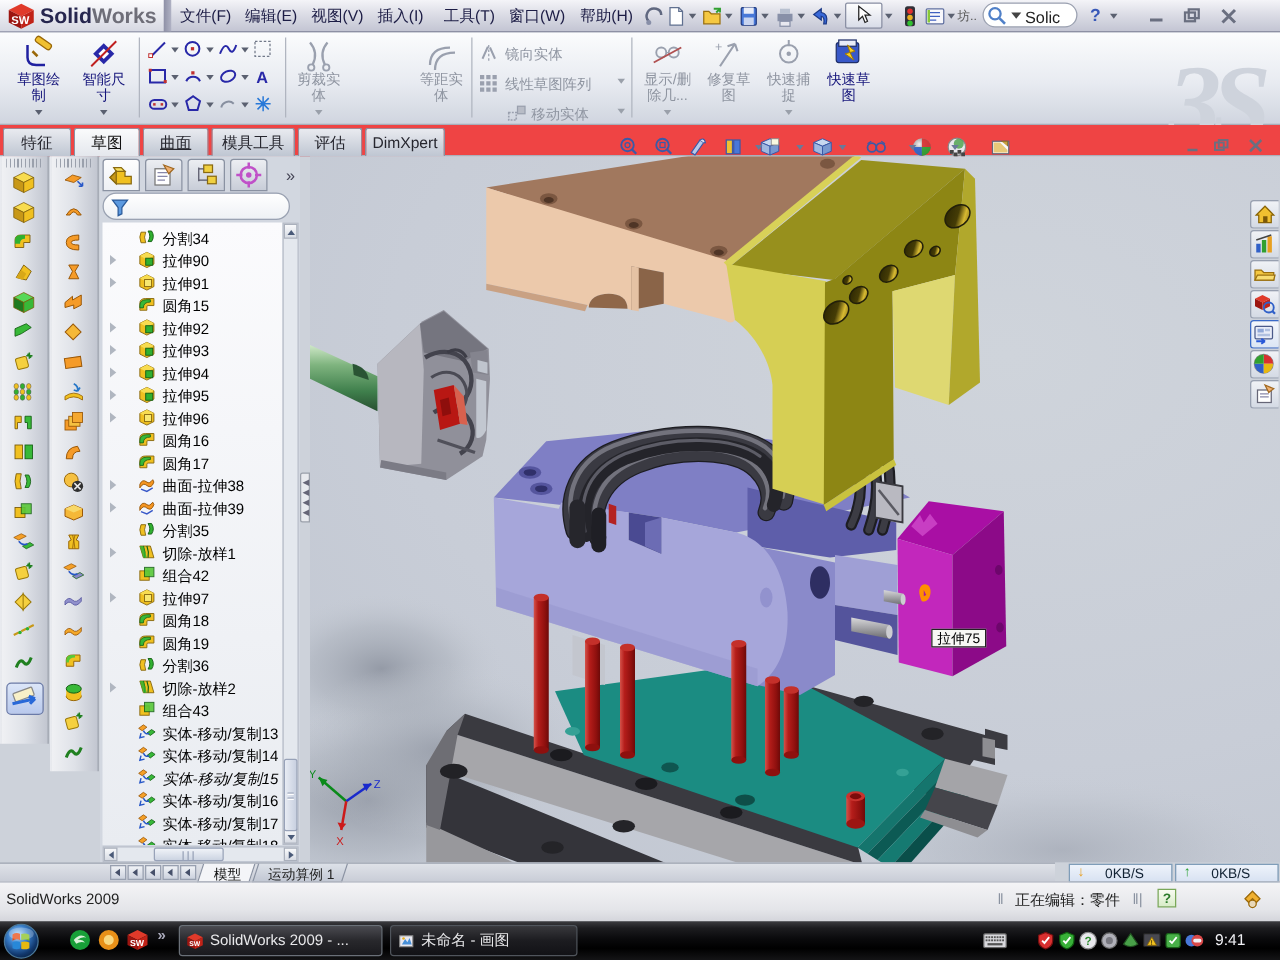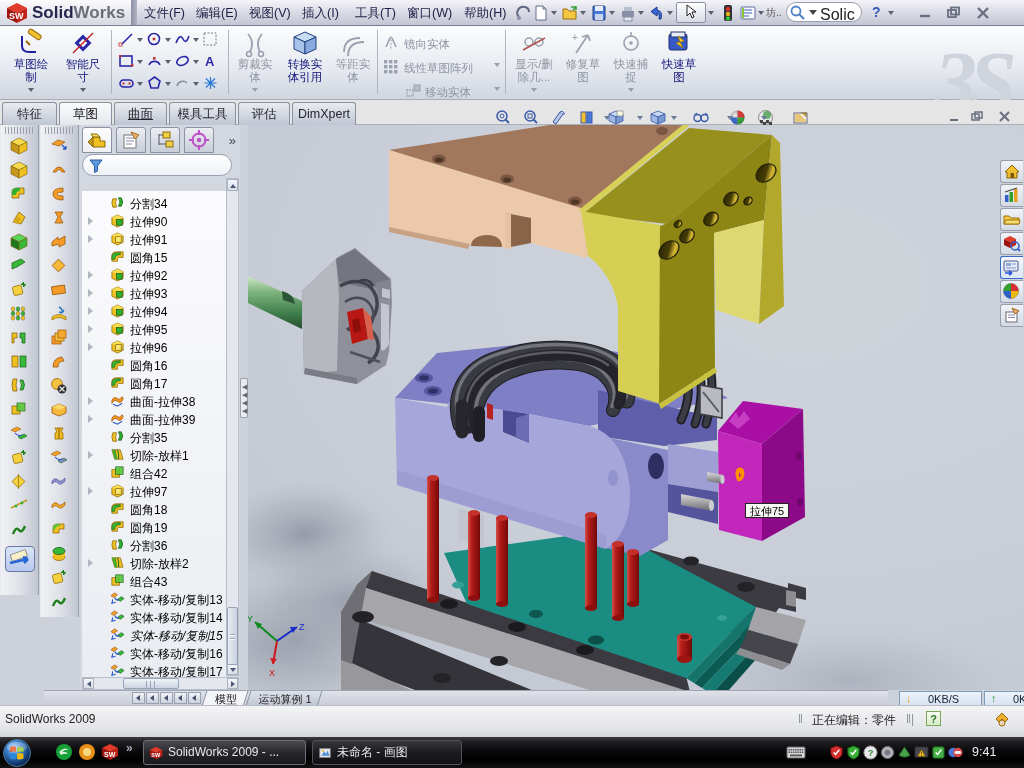--- a/index.html
+++ b/index.html
@@ -12,42 +12,42 @@
 .menu{position:absolute;top:5px;font-size:12.5px;color:#1c1c45;}
 
 #toolbar{position:absolute;left:0;top:26px;width:1024px;height:74px;background:linear-gradient(#fbfcfd 0%,#e8ebf1 55%,#d0d5df 100%);border-bottom:1px solid #a8adb9;}
 .tbtn{position:absolute;text-align:center;font-size:11.5px;line-height:12.5px;color:#14147a;}
 .tbtn.dis{color:#8f95a1;}
 .tbar-sep{position:absolute;top:4px;width:1px;height:64px;background:#b0b5c0;}
 .dd{position:absolute;width:0;height:0;border-left:3px solid transparent;border-right:3px solid transparent;border-top:4px solid #5a6070;}
 .dd.dis{border-top-color:#9aa0aa;}
 #watermark{position:absolute;left:934px;top:6px;font-family:"Liberation Serif",serif;font-style:italic;font-weight:bold;font-size:86px;color:#ced3dc;letter-spacing:-8px;}
 
-#tabrow{position:absolute;left:0;top:100px;width:1024px;height:25px;background:#e5e5e5;border-bottom:1px solid #aab0bb;}
+#tabrow{position:absolute;left:0;top:100px;width:1024px;height:25px;background:#ef4444;border-bottom:1px solid #aab0bb;}
 .ctab{position:absolute;top:2px;height:23px;font-size:12.5px;color:#26262e;text-align:center;line-height:22px;background:linear-gradient(#e9ebf0,#bfc6d2);border:1px solid #8a92a2;border-bottom:none;border-radius:3px 3px 0 0;}
 .ctab.act{background:linear-gradient(#fafbfc,#e4e7ed);color:#111;z-index:2;}
 
 .vtool{position:absolute;top:125px;width:39px;background:linear-gradient(90deg,#f0f1f4 0%,#dfe2e8 50%,#c2c6d0 100%);border-right:1px solid #9aa0ab;border-left:1px solid #e8eaef;}
 .grip{height:7px;margin:2px 4px 1px 4px;background:repeating-linear-gradient(90deg,#9aa0ac 0 1px,transparent 1px 3px);}
 .vicon{width:22px;height:22px;margin:2px auto 2px auto;position:relative;}
 
 #fmpanel{position:absolute;left:80px;top:125px;width:160px;height:565px;background:#d2d7e0;}
 #fmtabs{position:absolute;left:0;top:2px;width:160px;height:26px;}
 .fmtab{position:absolute;top:0;width:30px;height:26px;background:linear-gradient(#eceef2,#c8cdd8);border:1px solid #8a92a2;border-radius:3px 3px 0 0;}
 .fmtab.act{background:linear-gradient(#fdfdfe,#eef0f4);}
 #filterbox{position:absolute;left:2px;top:29px;width:150px;height:22px;background:linear-gradient(#fff,#eef1f5);border:1px solid #9aa2b2;border-radius:11px;}
-#tree{position:absolute;left:2px;top:66px;width:144px;height:498px;background:linear-gradient(#fbfbfd,#e9ecf1);overflow:hidden;}
+#tree{position:absolute;left:2px;top:53px;width:144px;height:498px;background:linear-gradient(#fbfbfd,#e9ecf1);overflow:hidden;}
 .titem{position:absolute;left:0;font-size:12px;color:#000;white-space:nowrap;}
 #vsb{position:absolute;left:146px;top:53px;width:13px;height:498px;background:#e4e8ee;border:1px solid #b6bcc8;}
 #hsb{position:absolute;left:2px;top:552px;width:157px;height:13px;background:#e4e8ee;border:1px solid #b6bcc8;}
 
 #viewport{position:absolute;left:248px;top:125px;width:776px;height:565px;background:radial-gradient(ellipse 900px 600px at 72% 28%,#cfd4db 0%,#c8cdd7 55%,#bec4cf 100%);overflow:hidden;}
 #collapser{position:absolute;left:240px;top:378px;width:8px;height:40px;background:#e8eaee;border:1px solid #9aa0aa;border-radius:2px 0 0 2px;}
 
-#bottabs{position:absolute;left:0;top:690px;width:844px;height:15px;background:linear-gradient(#dfe2e8,#c9cdd7);border-top:1px solid #a0a6b2;margin-left:44px;}
+#bottabs{position:absolute;left:0;top:690px;width:844px;height:15px;background:linear-gradient(#dfe2e8,#c9cdd7);border-top:1px solid #a0a6b2;}
 
 #statusbar{position:absolute;left:0;top:705px;width:1024px;height:32px;background:linear-gradient(#f4f4f6 0%,#e4e5e9 70%,#d4d5db 100%);border-top:1px solid #b8bcc6;font-size:12px;color:#222;}
 
 #taskbar{position:absolute;left:0;top:737px;width:1024px;height:31px;background:linear-gradient(#3c3c40 0%,#1c1c1f 18%,#0a0a0c 45%,#000 70%,#141416 100%);}
 .taskbtn{position:absolute;top:3px;height:25px;background:linear-gradient(#3a3a3e,#161618 60%,#0c0c0e);border:1px solid #555a60;border-radius:3px;color:#e8e8ea;font-size:12px;line-height:23px;}
 </style></head>
 <body>
 <div id="page">
 
 <div id="titlebar">
@@ -117,21 +117,21 @@
             <rect x="4" y="5" width="2" height="10" fill="#88c838"></rect>
           </svg></div>
         <div class="dd" style="left:758px;top:11px;"></div>
         <div style="position:absolute;left:766px;top:6px;font-size:10px;color:#555;">坊..</div>
         <div style="position:absolute;left:786px;top:2px;width:76px;height:20px;background:#fff;border:1px solid #9aa0b0;border-radius:10px;">
 <svg width="18" height="18" viewBox="0 0 18 18" style="position:absolute;left:2px;top:1px;">
             <circle cx="7" cy="7" r="4.5" fill="none" stroke="#5080c8" stroke-width="1.8"></circle>
             <line x1="10.5" y1="10.5" x2="15" y2="15" stroke="#5080c8" stroke-width="2"></line>
           </svg>
 <div style="position:absolute;left:22px;top:3px;width:0;height:0;border-left:4px solid transparent;border-right:4px solid transparent;border-top:5px solid #444;margin-top:4px;"></div>
-<div style="position:absolute;left:33px;top:3px;font-size:16px;color:#222;">Solic</div>
+<div style="position:absolute;left:33px;top:3px;font-size:13px;color:#222;">Solic</div>
         </div>
         <div style="position:absolute;left:872px;top:4px;font-size:14px;font-weight:bold;color:#3858b8;">?</div>
         <div class="dd" style="left:888px;top:11px;"></div>
         <svg style="position:absolute;left:916px;top:6px;" width="100" height="14" viewBox="0 0 100 14">
 <line x1="4" y1="10" x2="14" y2="10" stroke="#6a6f80" stroke-width="2.4"></line>
 <rect x="32" y="4" width="8" height="7" fill="none" stroke="#6a6f80" stroke-width="1.8"></rect>
           <rect x="35" y="1.5" width="8" height="7" fill="none" stroke="#6a6f80" stroke-width="1.8"></rect>
 <path d="M62,2 L72,12 M72,2 L62,12" stroke="#6a6f80" stroke-width="2.4"></path>
         </svg>
       </div>
@@ -221,31 +221,20 @@
         <div style="height:30px;position:relative;">
           <svg width="30" height="30" viewBox="0 0 30 30" style="position:absolute;left:50%;margin-left:-15px;top:2px;">
             <path d="M8,4 Q15,12 10,22 M22,4 Q15,12 20,22" stroke="#9aa0ae" stroke-width="1.8" fill="none"></path>
             <circle cx="9" cy="24" r="2.5" fill="none" stroke="#9aa0ae" stroke-width="1.5"></circle>
             <circle cx="21" cy="24" r="2.5" fill="none" stroke="#9aa0ae" stroke-width="1.5"></circle>
           </svg>
         </div>
         <div>剪裁实</div>
         <div>体</div>
         <div class="dd dis" style="left:20px;top:60px;"></div>
-      </div>
-      <div class="tbtn" style="left:280px;top:2px;width:50px;height:70px;">
-        <div style="height:30px;position:relative;">
-          <svg width="30" height="30" viewBox="0 0 30 30" style="position:absolute;left:50%;margin-left:-15px;top:1px;">
-            <polygon points="15,3 26,8 15,13 4,8" fill="#c8ddf5" stroke="#204080"></polygon>
-            <polygon points="4,8 15,13 15,25 4,20" fill="#a8c4ea" stroke="#204080"></polygon>
-            <polygon points="26,8 15,13 15,25 26,20" fill="#88aadf" stroke="#204080"></polygon>
-          </svg>
-        </div>
-        <div>转换实</div>
-        <div>体引用</div>
       </div>
       <div class="tbtn dis" style="left:332px;top:2px;width:42px;height:70px;">
         <div style="height:30px;position:relative;">
           <svg width="30" height="30" viewBox="0 0 30 30" style="position:absolute;left:50%;margin-left:-15px;top:2px;">
             <path d="M6,22 Q6,8 22,8 M10,26 Q10,12 26,12" stroke="#9aa0ae" stroke-width="1.8" fill="none"></path>
           </svg>
         </div>
         <div>等距实</div>
         <div>体</div>
       </div>

